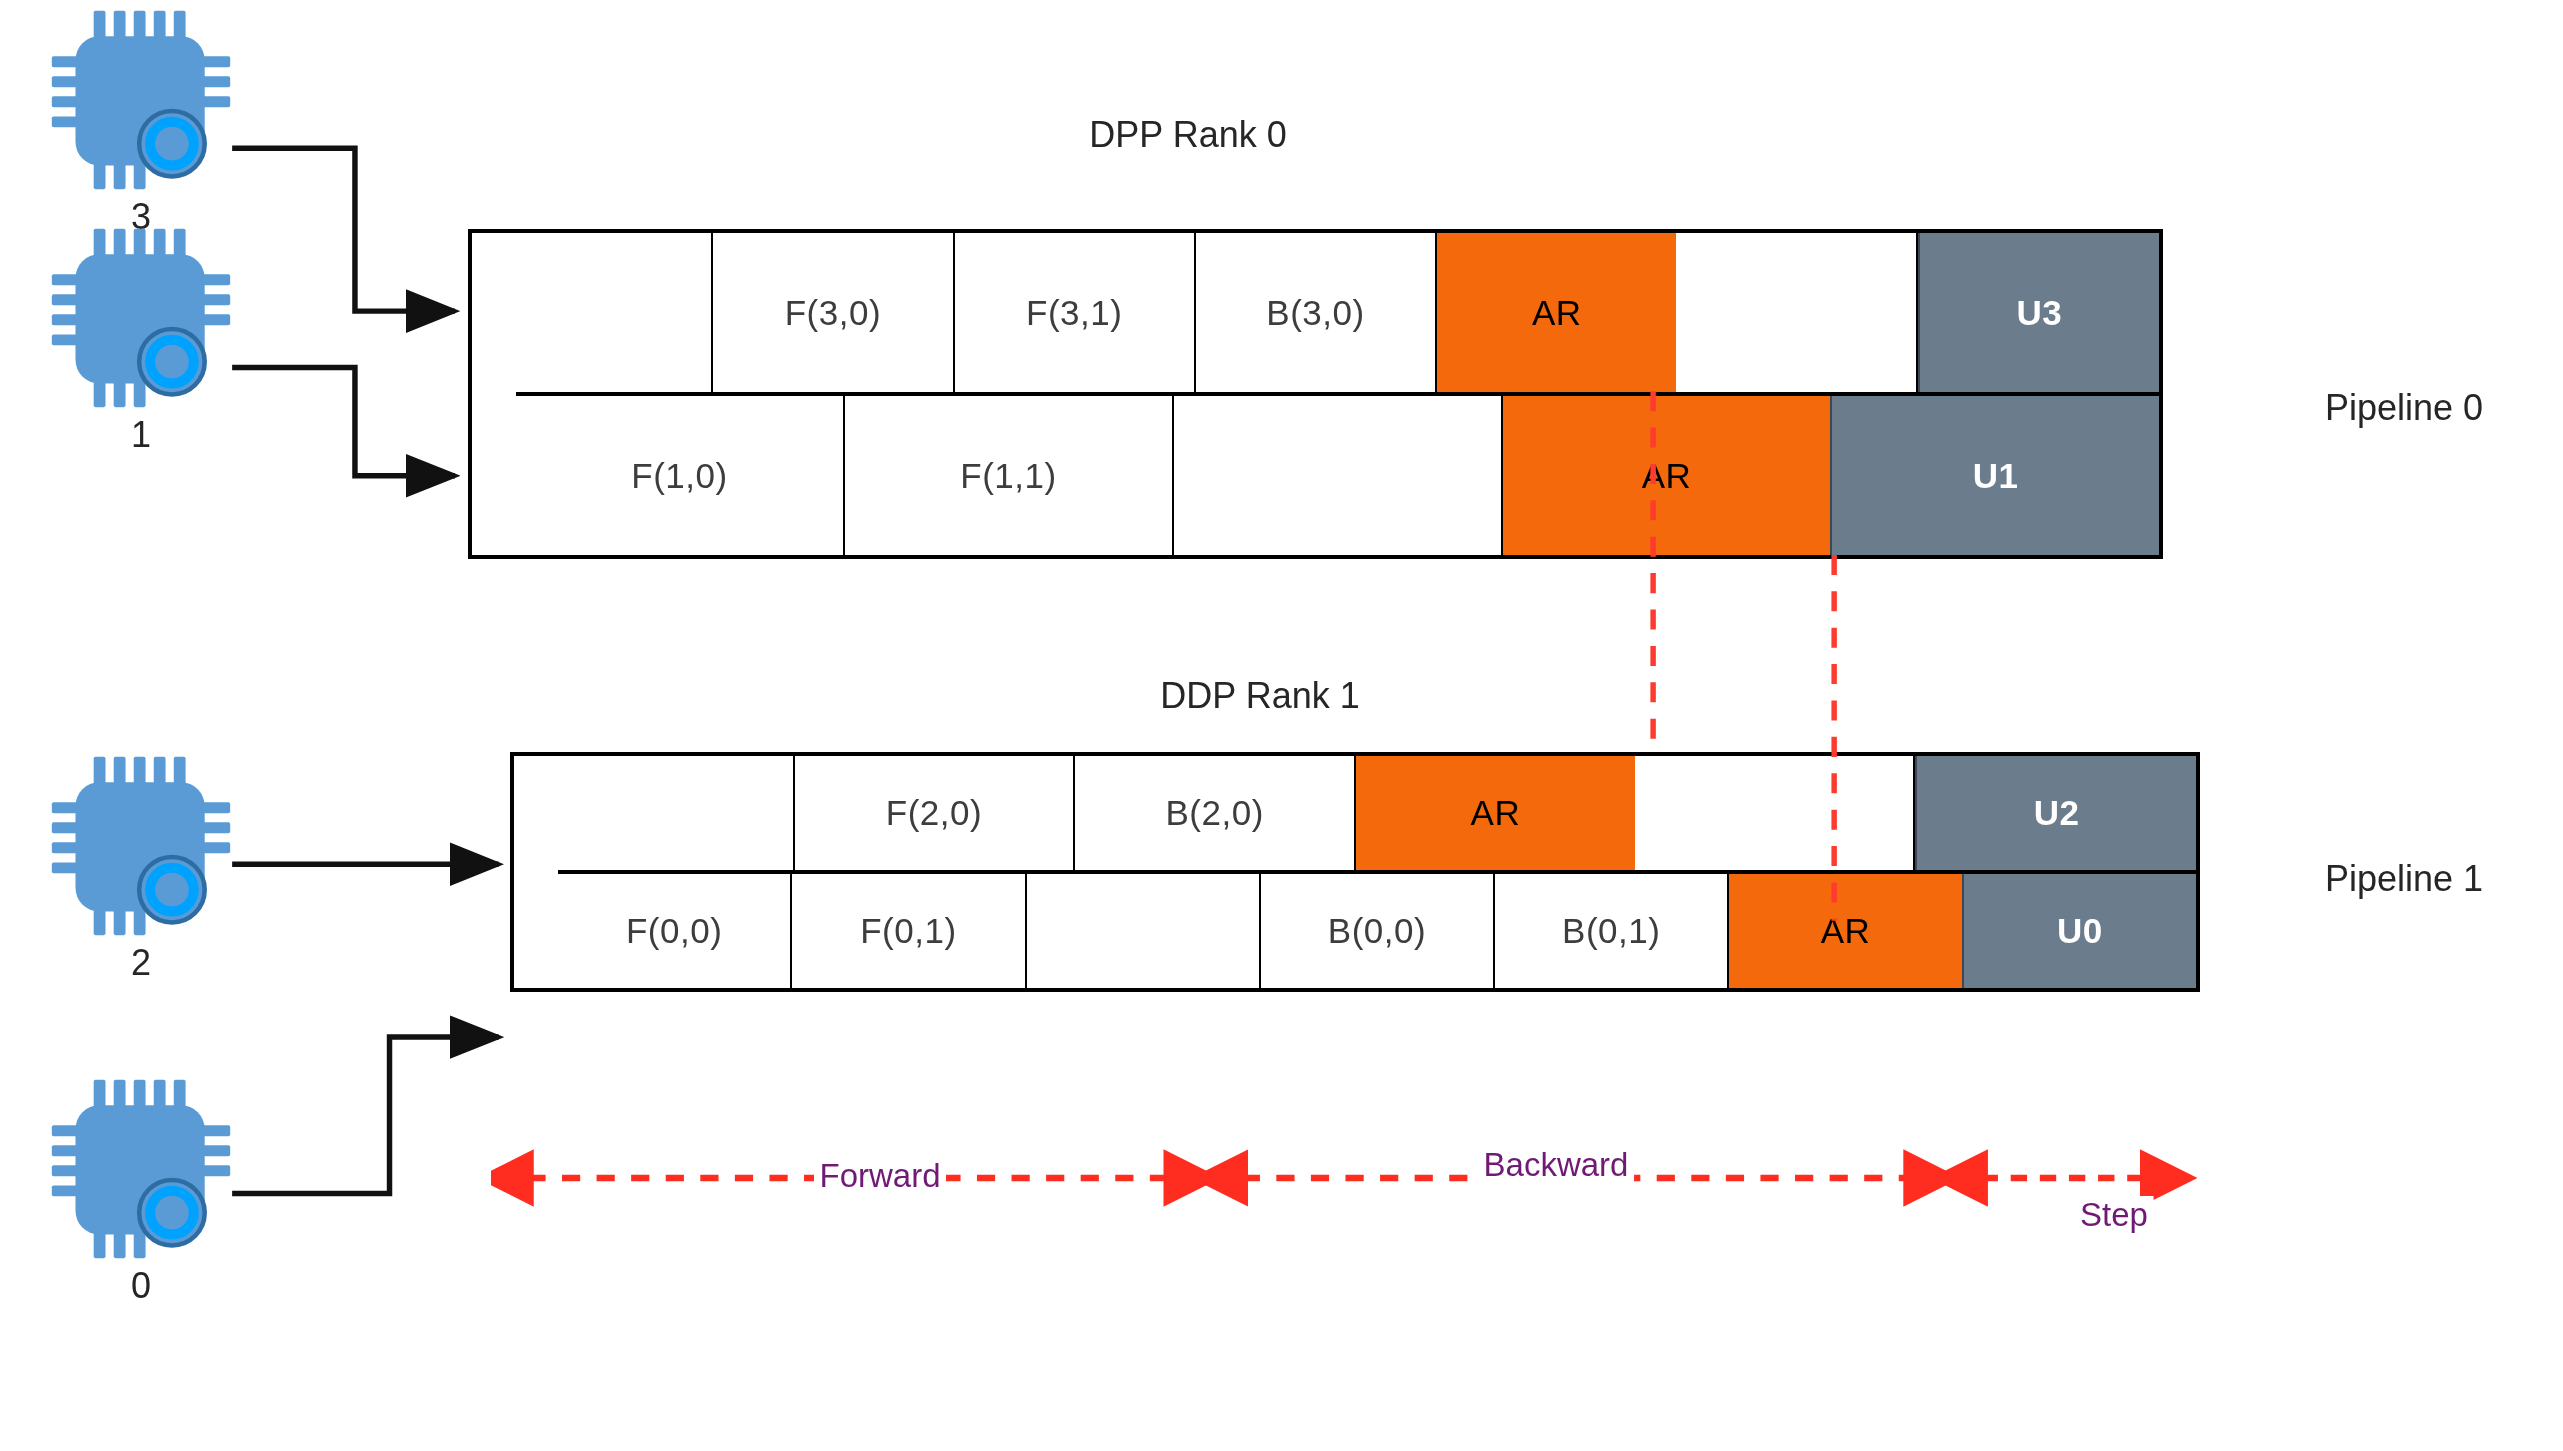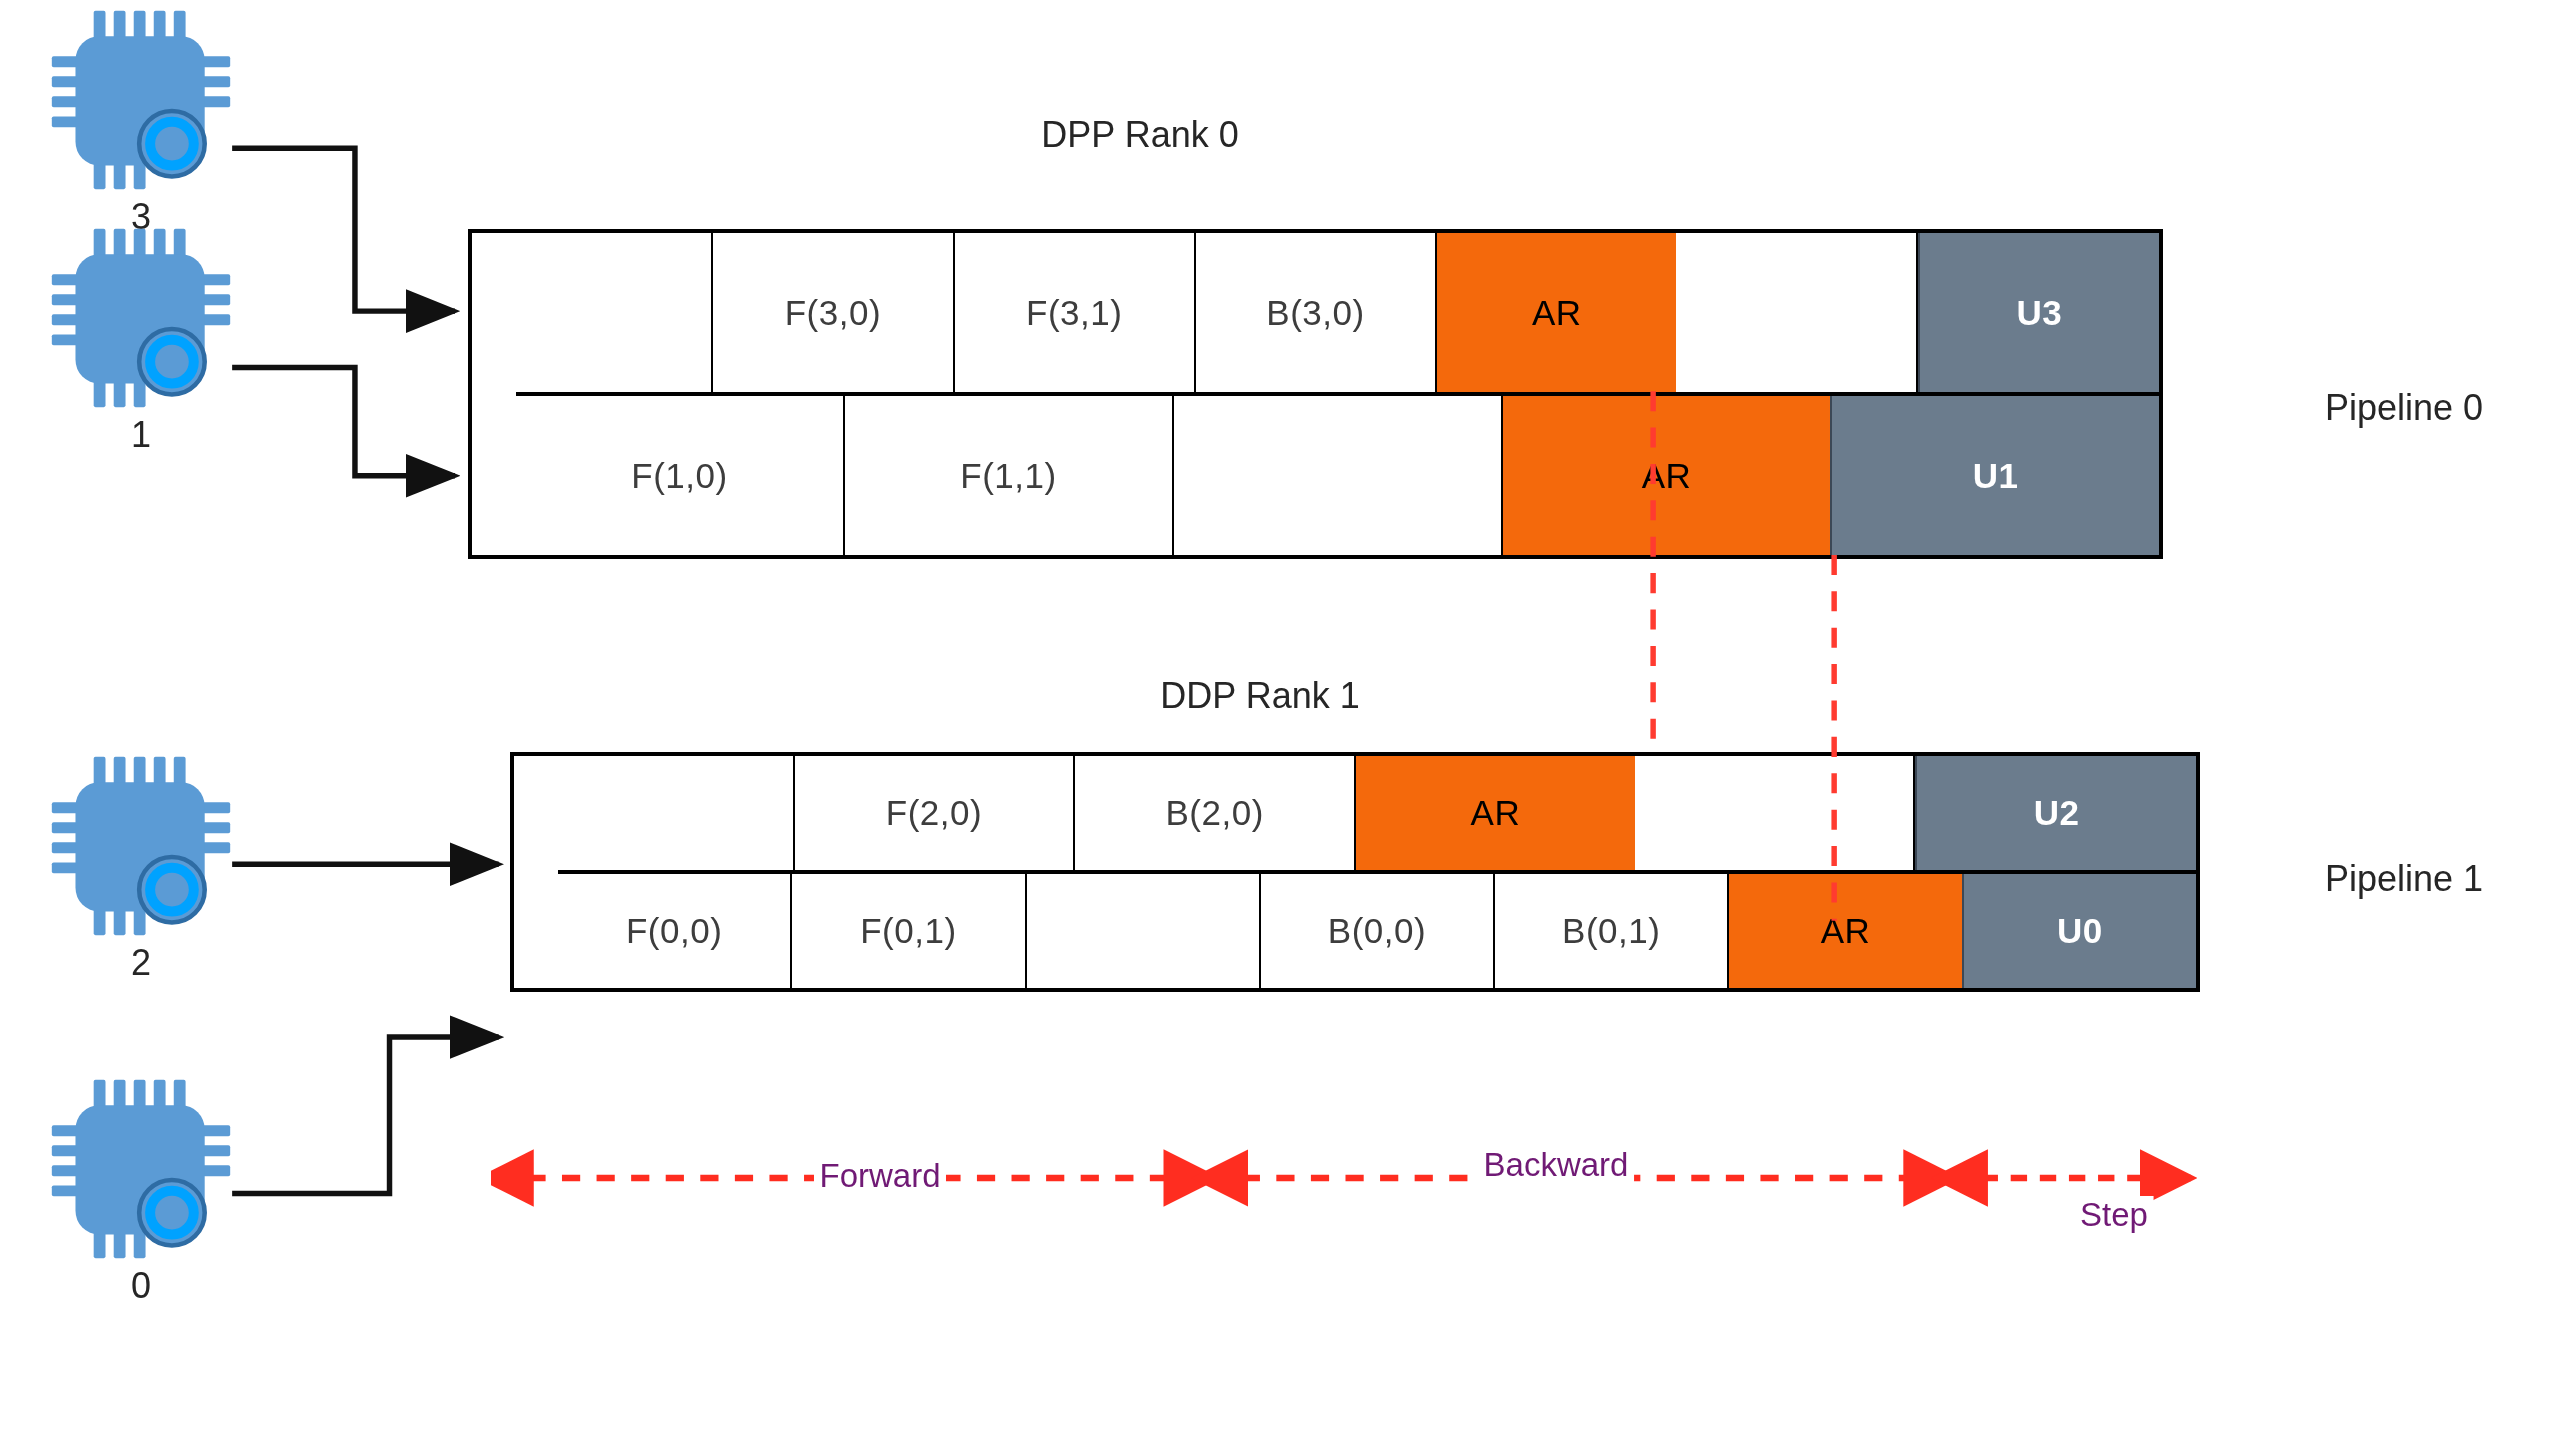--- a/index.html
+++ b/index.html
@@ -236,21 +236,21 @@
 
     <path d="M 255,163 L 390,163 L 390,342 L 500,342" stroke="#111111" stroke-width="6" fill="none" marker-end="url(#arrowhead)"></path>
 
     <path d="M 255,404 L 390,404 L 390,523 L 500,523" stroke="#111111" stroke-width="6" fill="none" marker-end="url(#arrowhead)"></path>
 
     <path d="M 255,950 L 548,950" stroke="#111111" stroke-width="6" fill="none" marker-end="url(#arrowhead)"></path>
 
     <path d="M 255,1312 L 428,1312 L 428,1140 L 548,1140" stroke="#111111" stroke-width="6" fill="none" marker-end="url(#arrowhead)"></path>
   </svg>
 
-  <div class="rank-title" style="left:1140px; top:114px; transform:translateX(-50%);">DPP Rank 0</div>
+  <div class="rank-title" style="left:1188px; top:114px; transform:translateX(-50%);">DPP Rank 0</div>
 
   <div class="ptable" style="left:468px; top:229px; width:1695px; height:330px;">
     <div class="prow">
       <div class="pcell blank"></div>
       <div class="pcell">F(3,0)</div>
       <div class="pcell">F(3,1)</div>
       <div class="pcell">B(3,0)</div>
       <div class="pcell ar">AR</div>
       <div class="pcell blank"></div>
       <div class="pcell update">U3</div>

